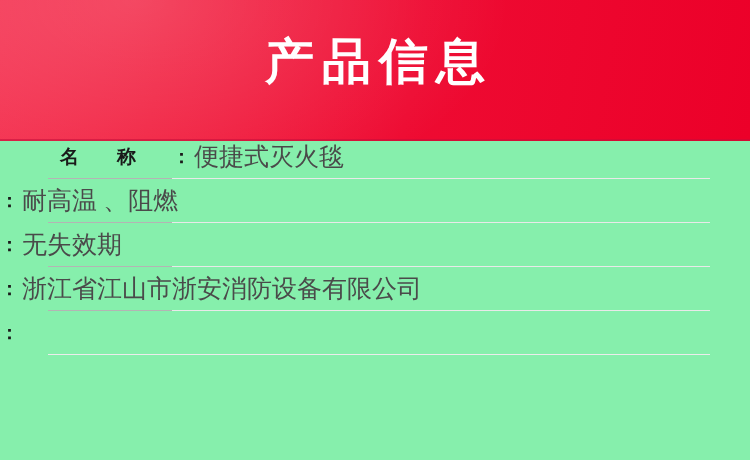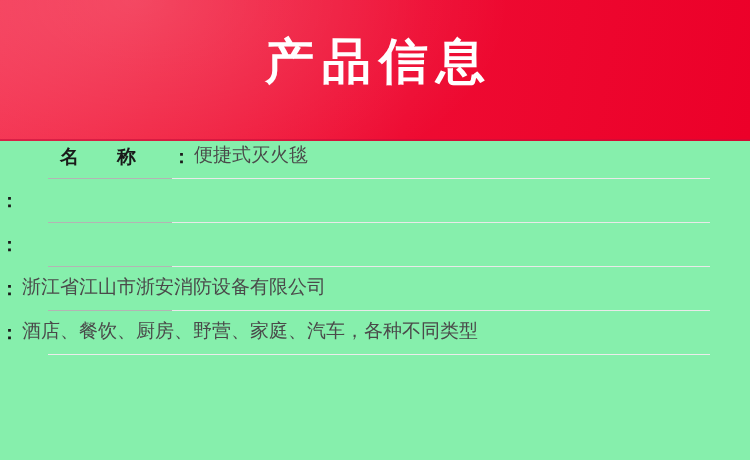--- a/index.html
+++ b/index.html
@@ -90,24 +90,24 @@
     color: #1a1a1a;
     font-size: 19px;
     font-weight: bold;
     line-height: 43px;
     font-family: "DejaVu Sans", "Liberation Sans", sans-serif;
   }
   .spec-value {
     flex: 1 1 auto;
     margin-left: 3px;
     color: #4a4a4a;
-    font-size: 19px;
+    font-size: 25px;
     font-weight: normal;
     line-height: 43px;
-    font-family: Liberation Mono, monospace;
+    font-family: Liberation Serif, serif;
     white-space: pre;
   }
   .spec-value .line2 {
     display: block;
     margin-left: 22px;
   }
 
   
   .divider {
     position: relative;
@@ -146,35 +146,37 @@
 
     <div class="spec-row">
       <span class="spec-label">名　　称</span>
       <span class="spec-colon">：</span>
       <span class="spec-value">便捷式灭火毯</span>
     </div>
     <div class="divider"></div>
 
     <div class="spec-row">
       <span class="spec-colon">：</span>
+      <span class="spec-value">耐高温 、阻燃</span>
     </div>
     <div class="divider"></div>
 
     <div class="spec-row">
       <span class="spec-colon">：</span>
+      <span class="spec-value">无失效期</span>
     </div>
     <div class="divider"></div>
 
     <div class="spec-row">
       <span class="spec-colon">：</span>
       <span class="spec-value">浙江省江山市浙安消防设备有限公司</span>
     </div>
     <div class="divider"></div>
 
     <div class="spec-row">
       <span class="spec-colon">：</span>
-      <span class="spec-value"><span>酒店、餐饮、厨房、野营、家庭、汽车，各种不同类型</span></span>
+      <span class="spec-value"></span>
     </div>
     <div class="divider plain"></div>
 
   </div>
 
 </div>
 
 </body></html>

